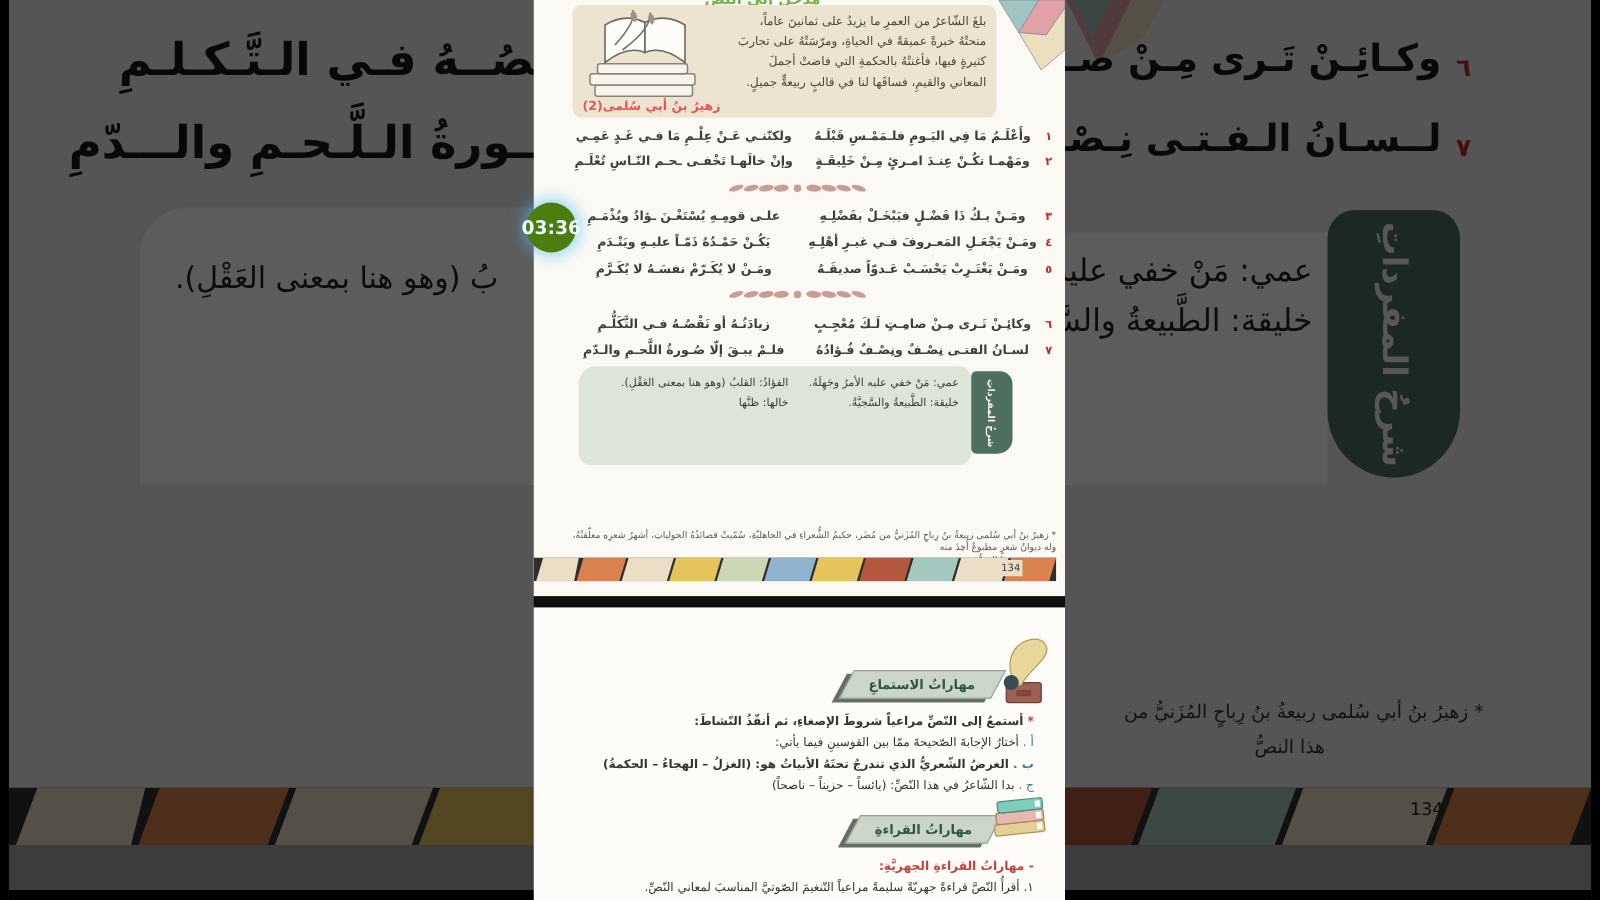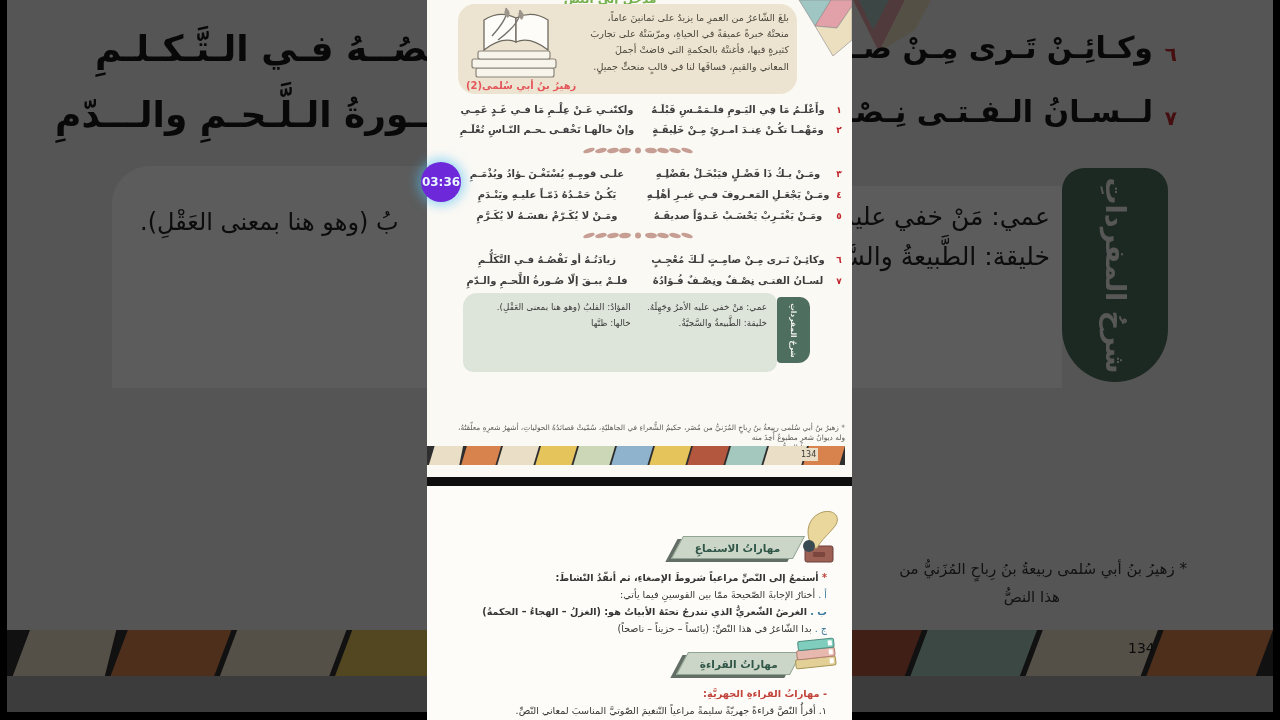--- a/index.html
+++ b/index.html
@@ -17,21 +17,21 @@
           border-radius:26px 26px 62px 62px;display:flex;align-items:center;justify-content:center;}
   .bg-tab span{transform:rotate(90deg);white-space:nowrap;color:#f2f2f2;font-size:27px;font-weight:bold;}
   
   .center{position:absolute;left:427px;width:425px;top:0;height:720px;z-index:10;}
   .page1{position:absolute;left:0;right:0;top:0;height:477px;background:#fbf9f4;overflow:hidden;}
   .sep{position:absolute;left:0;right:0;top:477px;height:9px;background:#0e0e0e;}
   .page2{position:absolute;left:0;right:0;top:486px;bottom:0;background:#fdfcf8;overflow:hidden;}
   .toplabel{position:absolute;left:128px;top:0;width:110px;height:6px;overflow:hidden;text-align:center;}
   .toplabel span{display:block;margin-top:-8px;font-size:12px;font-weight:bold;color:#76b150;}
   .introbox{position:absolute;left:31px;top:4px;width:339px;height:90px;background:#ece4d0;
-            border-radius:17px;}
+            border-radius:7px;}
   .introtext{position:absolute;right:8px;top:6px;width:212px;direction:rtl;text-align:right;
              font-size:9.6px;line-height:16.2px;color:#4a473d;}
   .author{position:absolute;left:8px;bottom:3px;font-size:10px;font-weight:bold;color:#e4555a;direction:rtl;}
   .vrow{position:absolute;left:12px;right:6px;display:flex;direction:rtl;align-items:baseline;
         font-weight:bold;font-size:10px;color:#3d3d3d;}
   .vnum{width:14px;color:#c1272d;font-size:9px;text-align:center;flex:none;}
   .h1{width:188px;text-align:center;white-space:nowrap;flex:none;}
   .h2{width:178px;text-align:center;white-space:nowrap;flex:none;margin-right:8px;}
   .divider{position:absolute;left:152px;width:118px;height:11px;}
   .vocabbox{position:absolute;left:36px;top:293px;width:314px;height:79px;background:#dde5da;
@@ -55,22 +55,22 @@
           display:flex;align-items:center;justify-content:center;}
   .banner span{transform:skewX(28deg);font-size:10.5px;font-weight:bold;color:#2f5547;white-space:nowrap;}
   .p2line{position:absolute;right:25px;direction:rtl;text-align:right;font-size:9.6px;color:#333;white-space:nowrap;}
   .p2line .mark{color:#c2443c;font-weight:bold;}
   .p2line .lab{color:#37789b;}
   .redhead{position:absolute;right:25px;direction:rtl;font-size:9.8px;font-weight:bold;color:#c2443c;white-space:nowrap;}
   
   .barL{position:absolute;left:0;top:0;width:7px;height:720px;background:#000;z-index:60;}
   .barR{position:absolute;right:0;top:0;width:7px;height:720px;background:#000;z-index:60;}
   .badge{position:absolute;left:421px;top:162px;width:40px;height:40px;border-radius:50%;
-         background:#6d28d9;box-shadow:0 0 12px 3px rgba(80,190,245,.6);color:#eaf8ff;
-         font-size:12px;font-weight:bold;display:flex;align-items:center;justify-content:center;z-index:50;}
+         background:#4d7c0f;box-shadow:0 0 12px 3px rgba(80,190,245,.6);color:#eaf8ff;
+         font-size:15px;font-weight:bold;display:flex;align-items:center;justify-content:center;z-index:50;}
 </style>
 </head>
 <body>
 
 <div class="stage">
 
   <div class="bg">
 
     <svg style="position:absolute;left:838px;top:0;" width="90" height="100" viewBox="0 0 90 100">
       <polygon points="8,0 60,0 34,52" fill="#e2a1a8"></polygon>
@@ -150,21 +150,21 @@
             <path d="M30,30 Q48,10 44,2"></path>
             <path d="M36,34 Q60,16 58,4"></path>
           </g>
           <path d="M44,2 Q50,6 46,12 Q40,8 44,2" fill="#9a948a"></path>
           <path d="M58,4 Q64,8 60,14 Q54,10 58,4" fill="#9a948a"></path>
         </svg>
         <div class="introtext">
           <span style="display: block;">بلغَ الشّاعرُ من العمرِ ما يزيدُ على ثمانينَ عاماً،</span>
           <span style="display: block;">منحتْهُ خبرةً عميقةً في الحياةِ، ومرّسَتْهُ على تجاربَ</span>
           <span style="display: block;">كثيرةٍ فيها، فأغنتْهُ بالحكمةِ التي فاضتْ أجملَ</span>
-          <span style="display: block;">المعاني والقيمِ، فساقَها لنا في قالبٍ منحتٍّ جميلٍ.</span>
+          <span style="display: block;">المعاني والقيمِ، فساقَها لنا في قالبٍ ربيعةٍّ جميلٍ.</span>
         </div>
         <div class="author">زهيرُ بنُ أبي سُلمى(2)</div>
       </div>
 
       <div class="vrow" style="top:104px;">
         <span class="vnum">١</span>
         <span class="h1">وأَعْلَـمُ مَا فِي اليَـومِ فلـمَمْـسِ قَبْلَـهُ</span>
         <span class="h2">ولكنّنـي عَـنْ عِلْـمِ مَا فـي غَـدٍ عَمِـي</span>
       </div>
       <div class="vrow" style="top:124px;">

